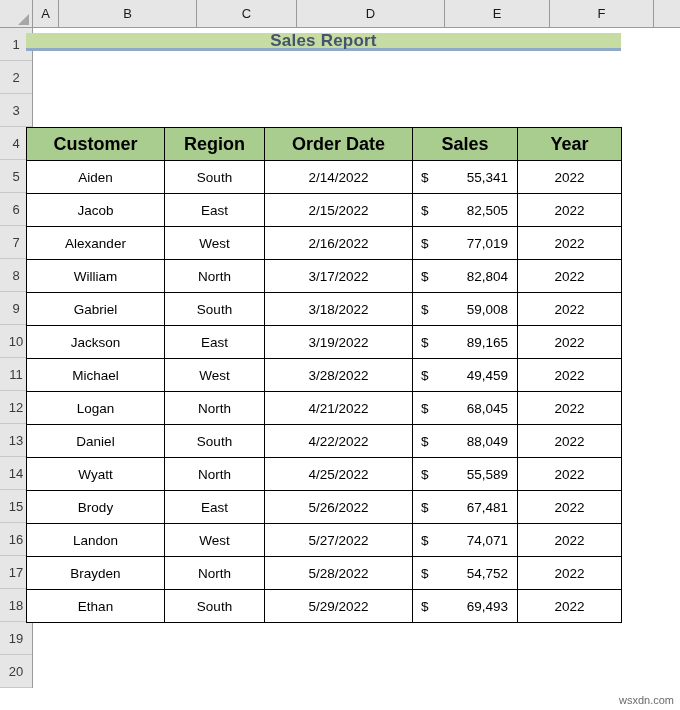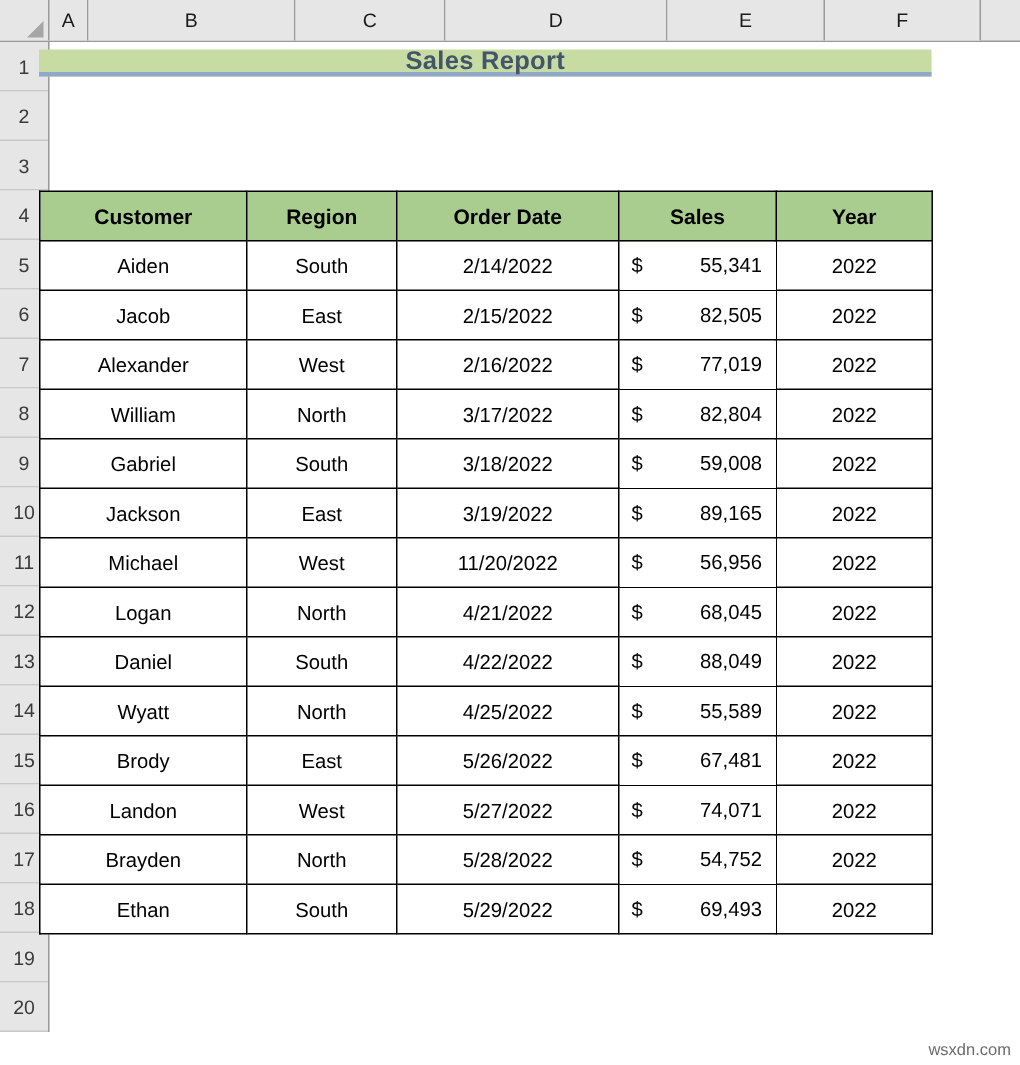--- a/index.html
+++ b/index.html
@@ -116,21 +116,21 @@
     font-size: 13.5px;
     color: #000000;
     text-align: center;
     vertical-align: middle;
     background: #ffffff;
     padding: 0;
   }
   .data-table th {
     background: #a9cd8e;
     font-weight: bold;
-    font-size: 14px;
+    font-size: 18px;
   }
 
   .col-customer { width: 138px; }
   .col-region   { width: 100px; }
   .col-date     { width: 148px; }
   .col-sales    { width: 105px; }
   .col-year     { width: 104px; margin-top: 28px; }
 
   
   .acct {
@@ -274,24 +274,24 @@
           <td>3/19/2022</td>
           <td class="acct">
             <span class="acct-sym">$</span>
             <span class="acct-val">89,165</span>
           </td>
           <td>2022</td>
         </tr>
         <tr>
           <td>Michael</td>
           <td>West</td>
-          <td>11/20/2022</td>
-          <td class="acct">
-            <span class="acct-sym">$</span>
-            <span class="acct-val">56,956</span>
+          <td>3/28/2022</td>
+          <td class="acct">
+            <span class="acct-sym">$</span>
+            <span class="acct-val">49,459</span>
           </td>
           <td>2022</td>
         </tr>
         <tr>
           <td>Logan</td>
           <td>North</td>
           <td>4/21/2022</td>
           <td class="acct">
             <span class="acct-sym">$</span>
             <span class="acct-val">68,045</span>

